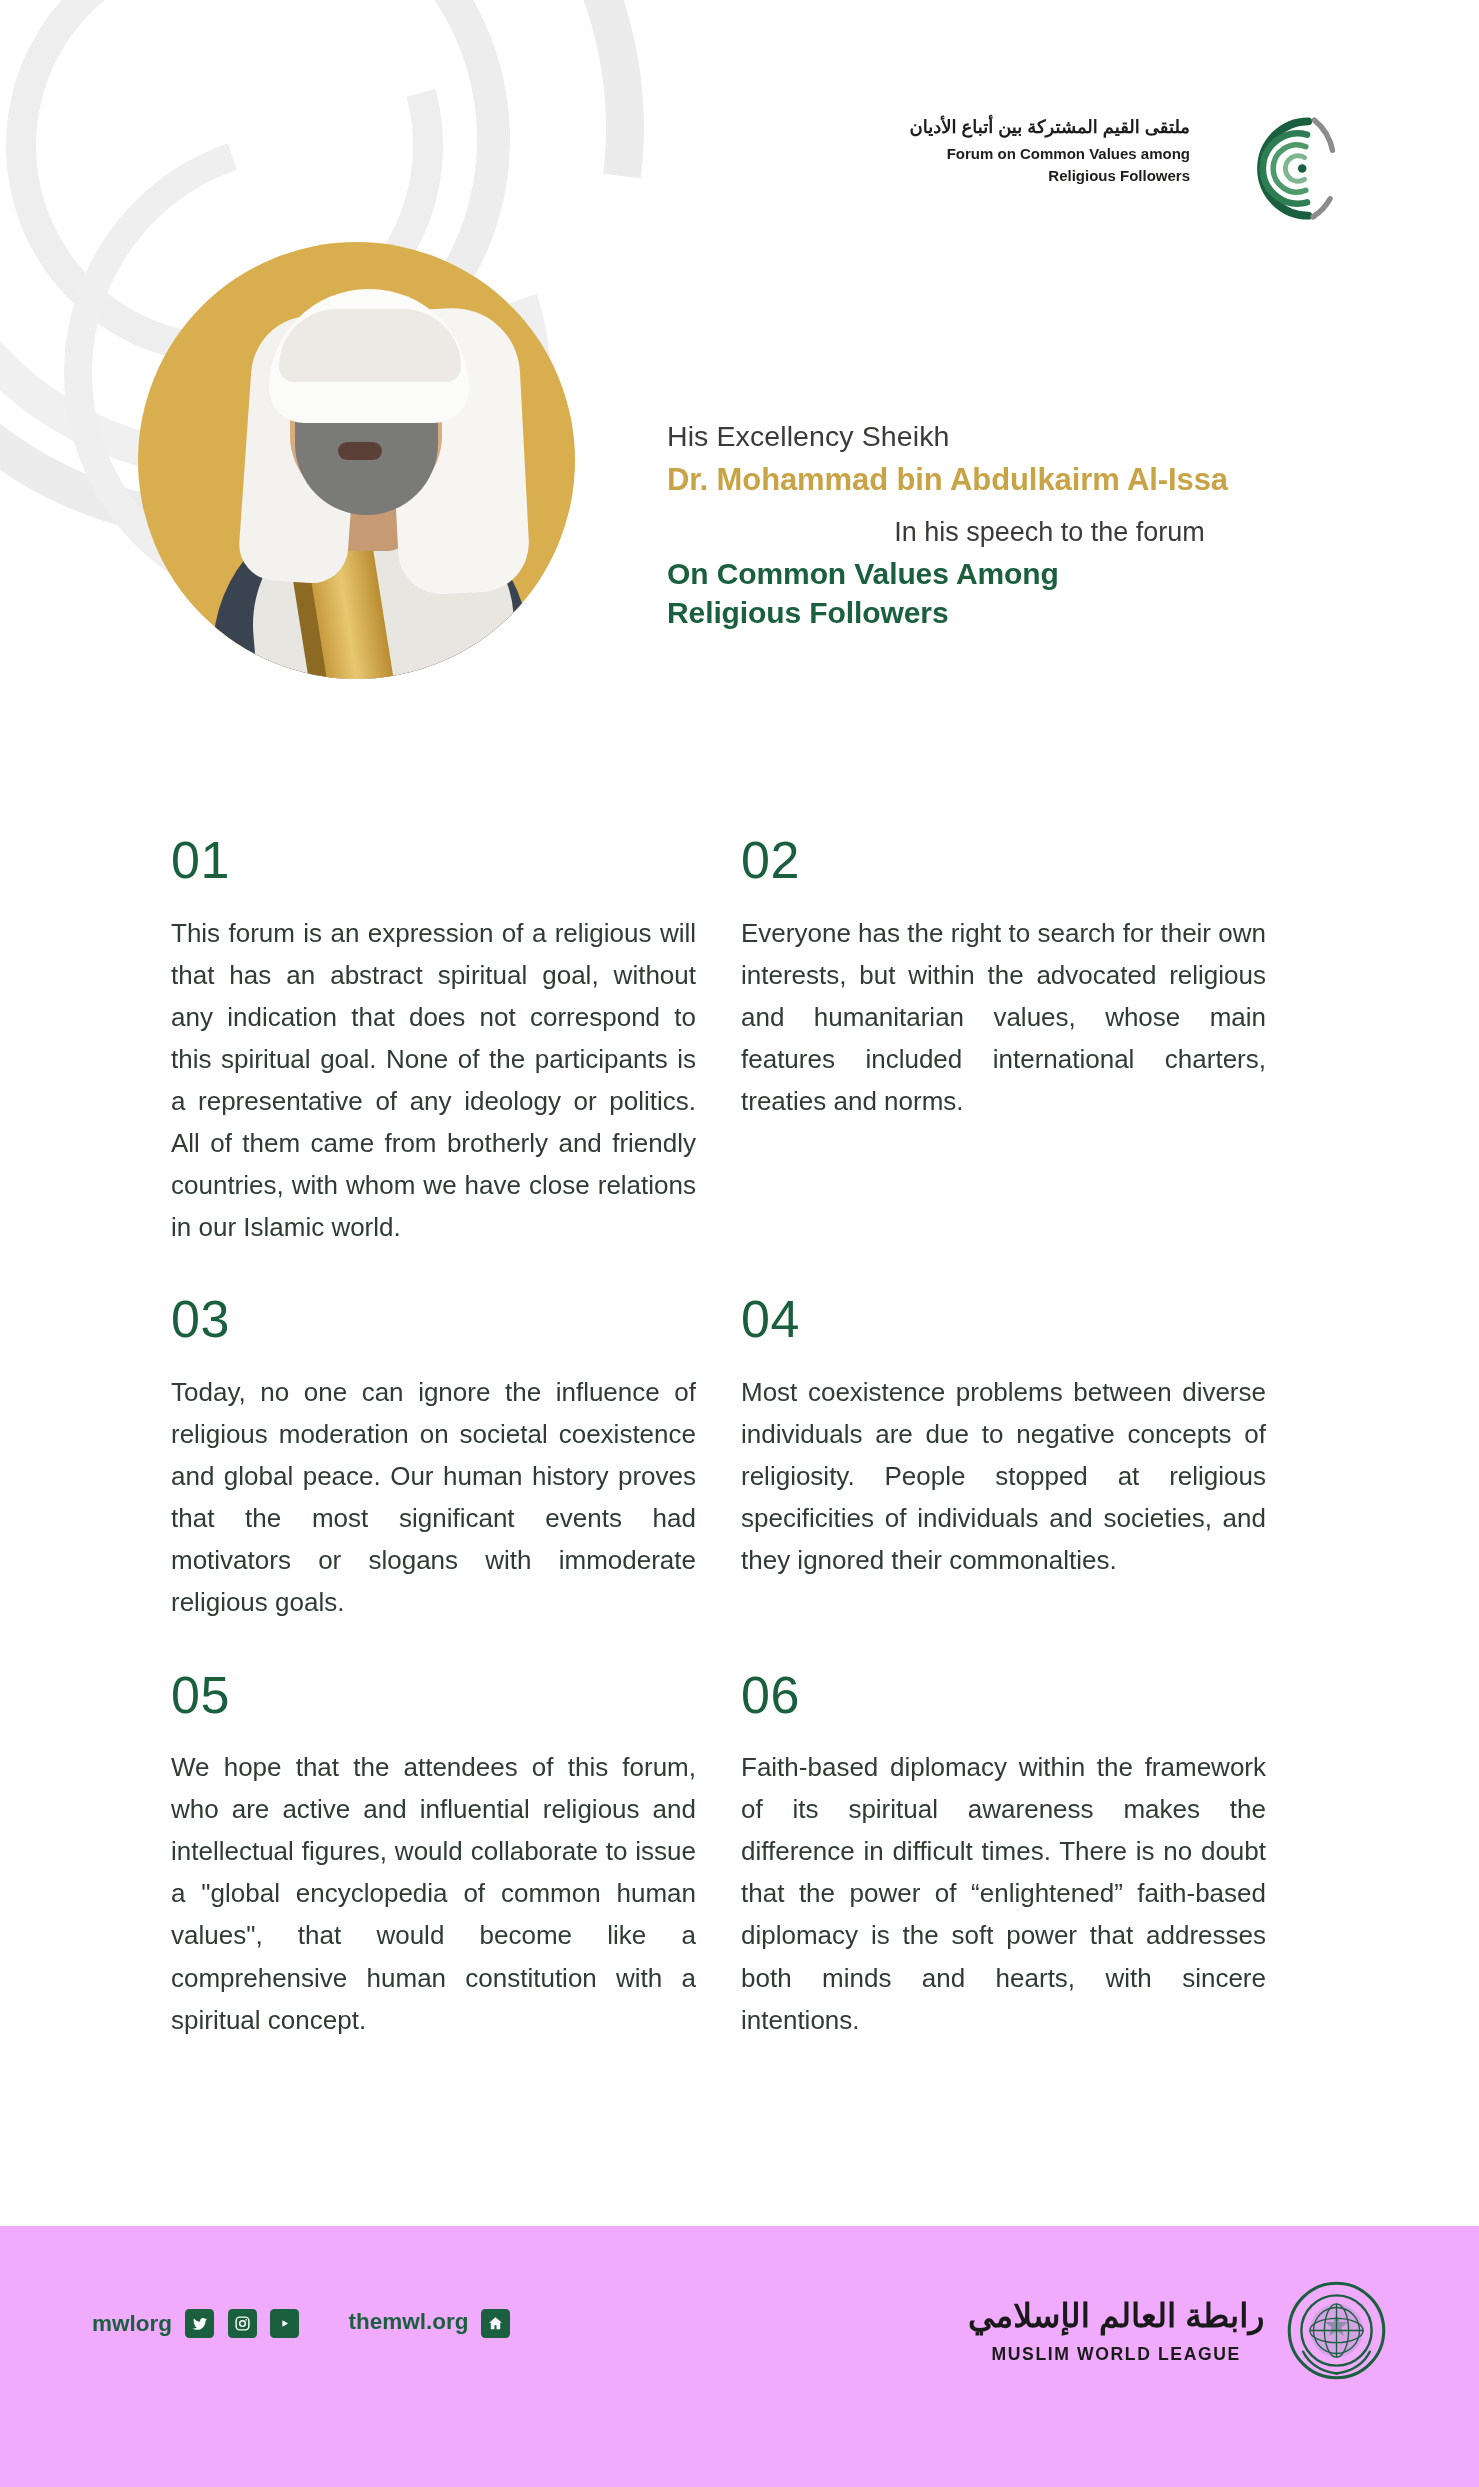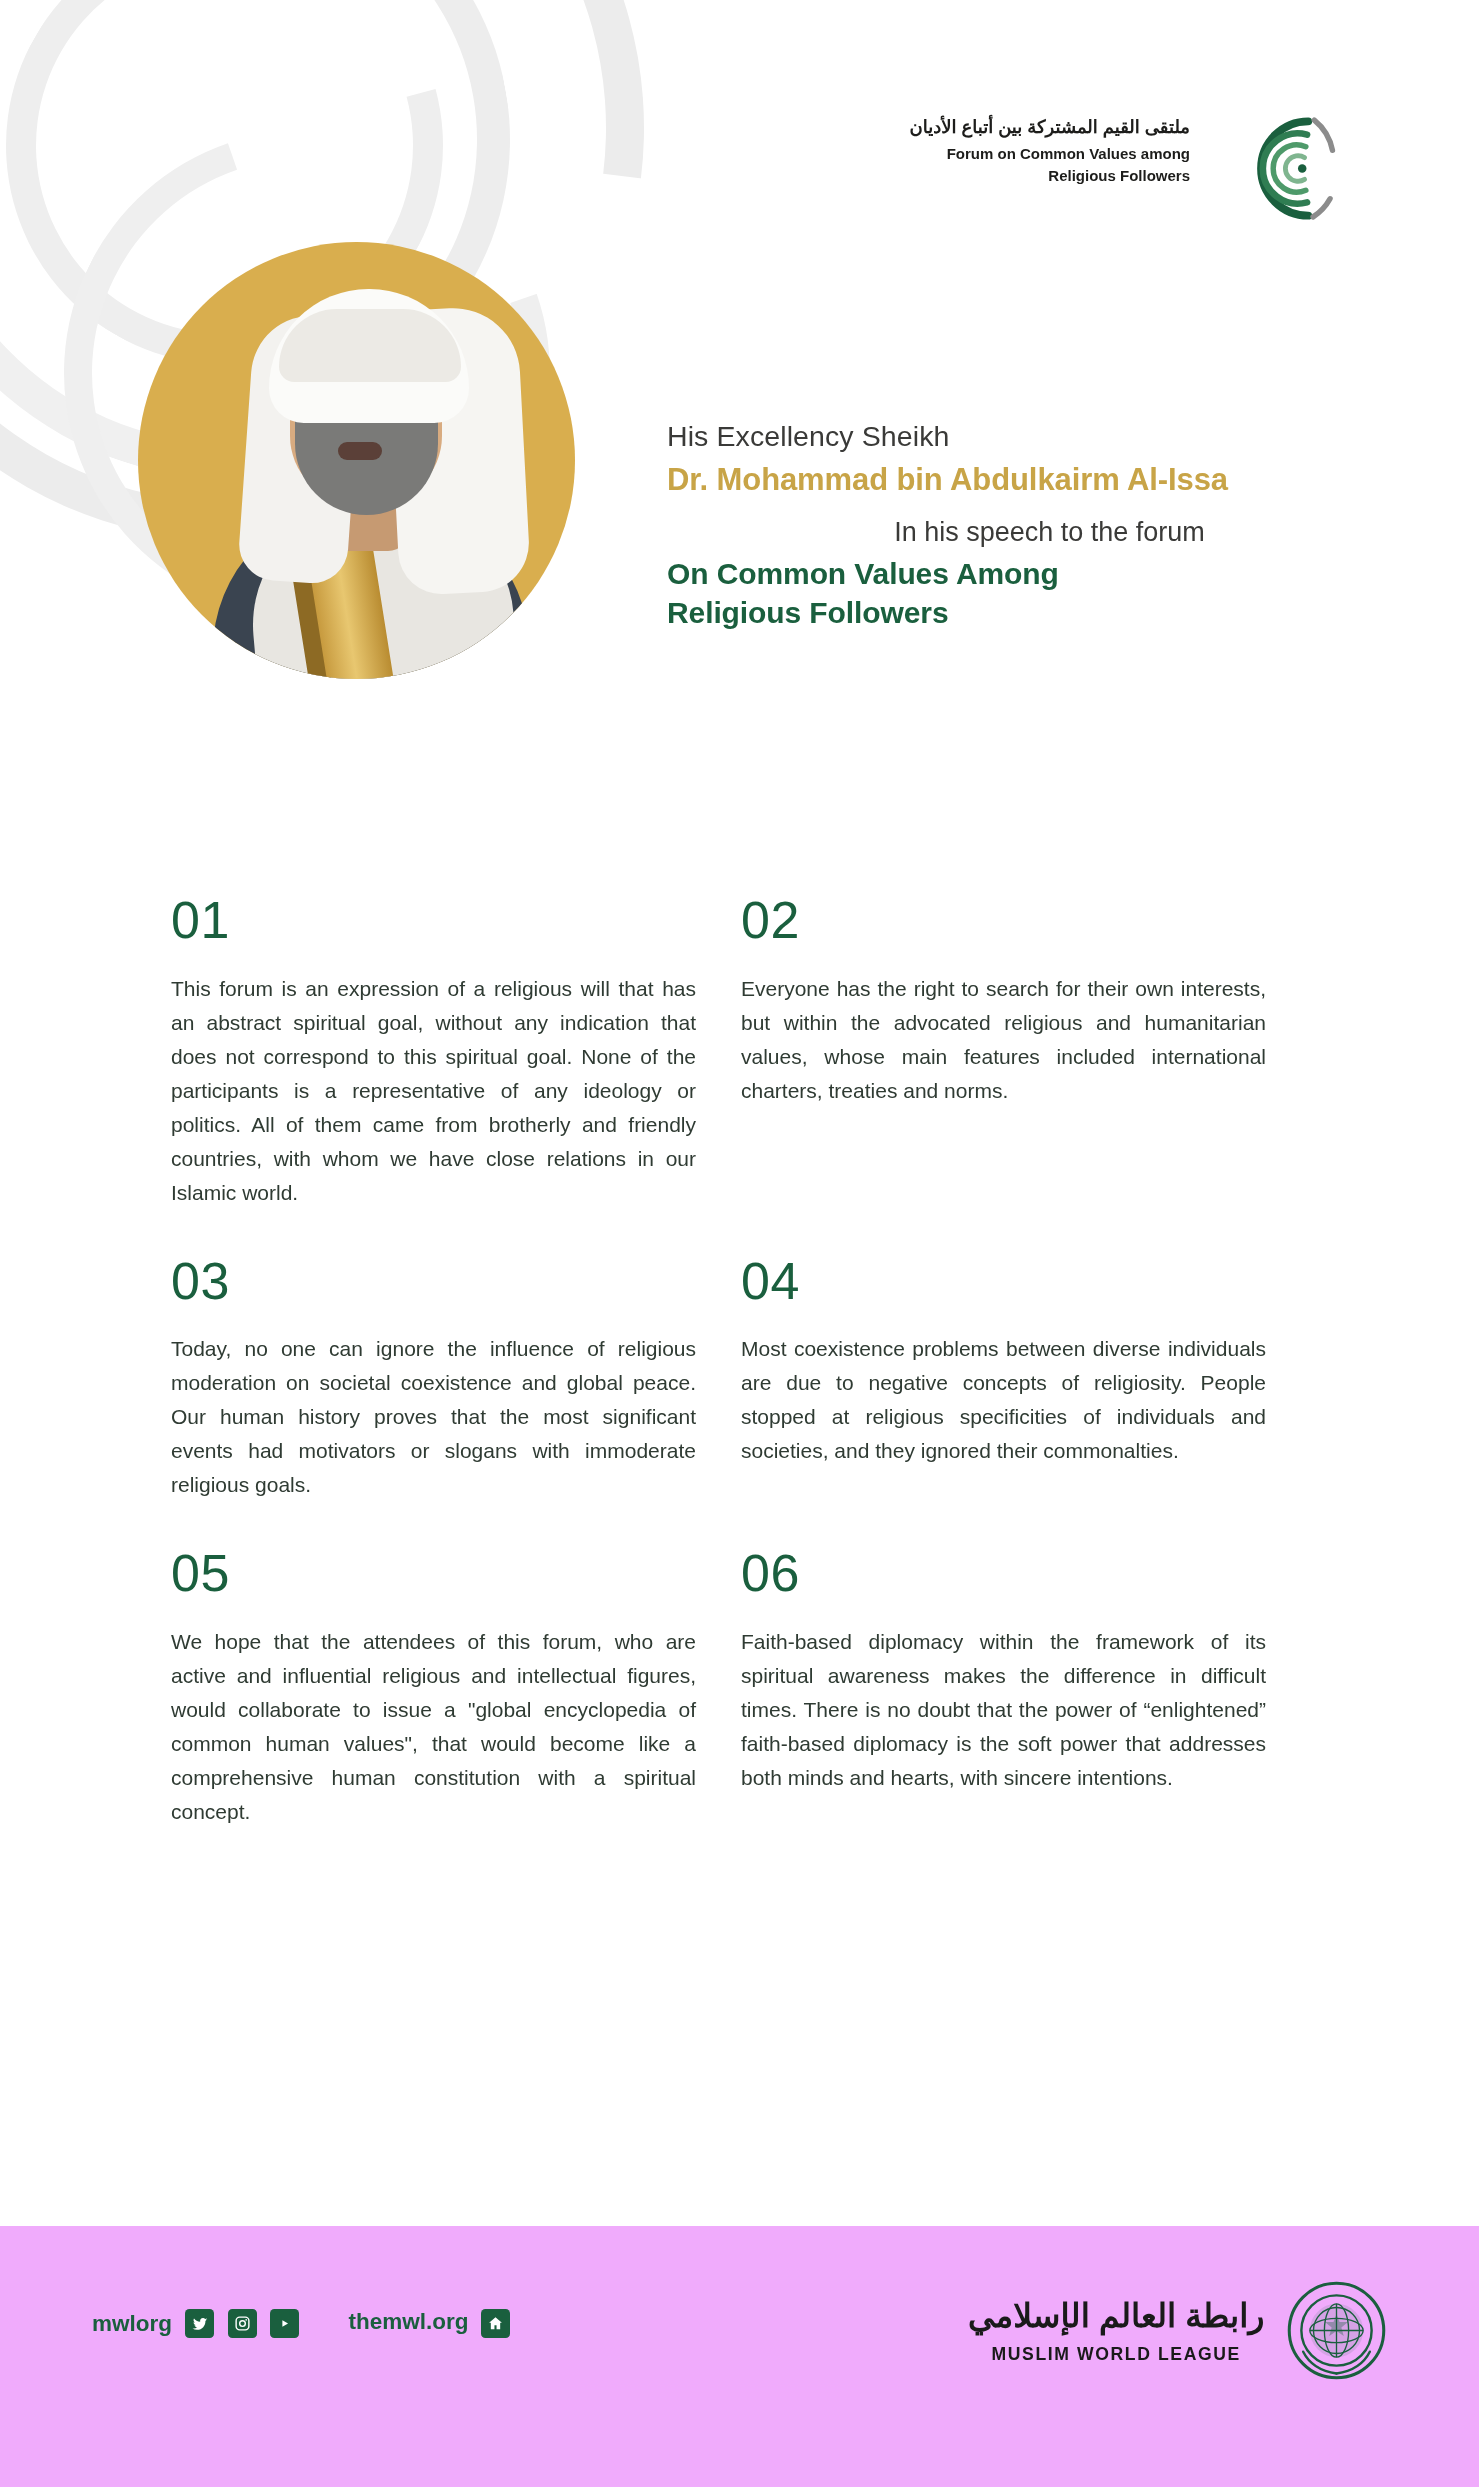--- a/index.html
+++ b/index.html
@@ -273,38 +273,38 @@
     font-weight: bold;
     color: #1a5f3e;
     line-height: 1.32;
     letter-spacing: -0.1px;
   }
 
   
   #points {
     position: absolute;
     left: 171px;
-    top: 894px;
+    top: 834px;
     width: 1148px;
     display: grid;
     grid-template-columns: 525px 525px;
     column-gap: 97px;
     row-gap: 66px;
     gap: 45px;
   }
   .point-num {
     font-size: 52px;
     color: #1a5f3e;
     font-weight: 400;
     letter-spacing: 0.6px;
     line-height: 1;
   }
   .point-body {
     margin-top: 25.5px;
-    font-size: 21px;
+    font-size: 26px;
     line-height: 1.62;
     color: #2f3b33;
     text-align: justify;
     text-justify: inter-word;
   }
 
   
   #footer {
     position: absolute;
     left: 0;

